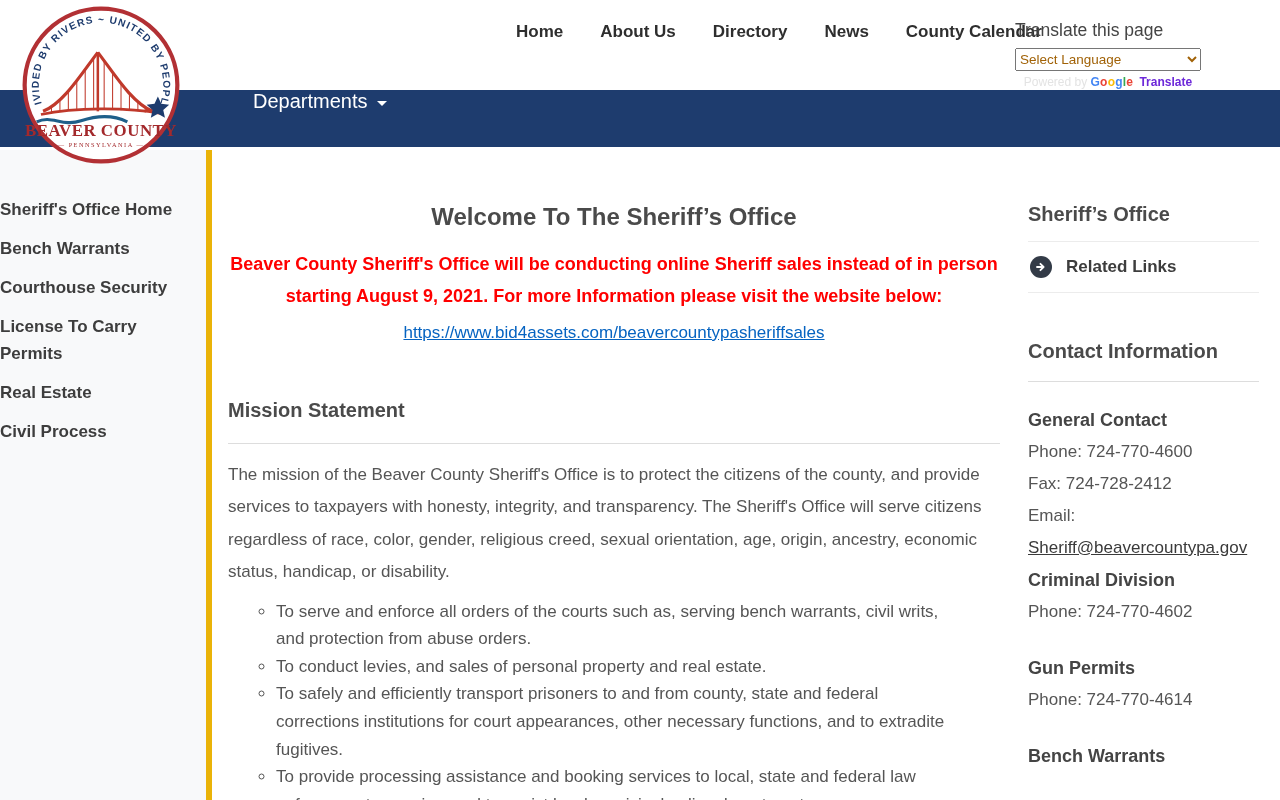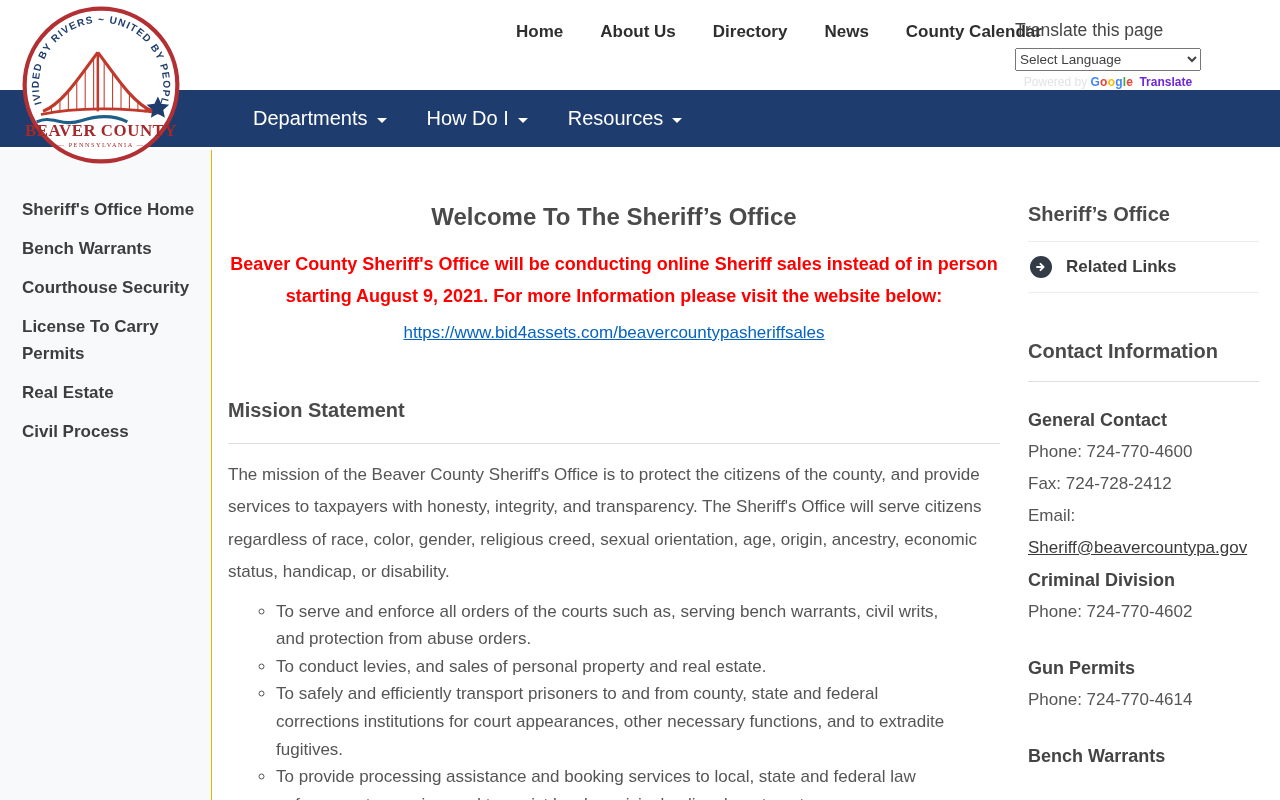--- a/index.html
+++ b/index.html
@@ -8,39 +8,39 @@
     position:relative; overflow:hidden; background:#ffffff;
     font-family:"Liberation Sans", sans-serif; color:#4a4a4a;
   }
   
   .top-header { position:absolute; top:0; left:0; width:1152px; height:90px; background:#fff; }
   .logo { position:absolute; left:22px; top:6px; width:158px; height:158px; z-index:20; cursor:pointer; }
   .top-nav { position:absolute; left:516px; top:0; height:64px; display:flex; align-items:center; gap:37px; }
   .top-nav a { font-size:17px; font-weight:700; color:#2e2e2e; text-decoration:none; white-space:nowrap; cursor:pointer; }
   .translate { position:absolute; left:1015px; top:20px; width:186px; }
   .translate-label { font-size:17.5px; color:#444; font-weight:400; }
-  .translate select { margin-top:7px; width:186px; height:23px; font-size:13.5px; font-family:"Liberation Sans",sans-serif; color:#404040; }
+  .translate select { margin-top:7px; width:186px; height:23px; font-size:13.5px; font-family:"Liberation Sans",sans-serif; color:#a16207; }
   .powered { margin-top:4px; text-align:center; font-size:12px; white-space:nowrap; }
   .powered .pb { color:#e3e3e3; }
   .powered .gword { font-weight:700; letter-spacing:.2px; }
   .powered .tword { color:#6d28d9; font-weight:700; margin-left:3px; }
   
   .main-navbar { position:absolute; top:90px; left:0; width:1280px; height:57px; background:#1e3c6e; z-index:10; }
-  .menu { position:absolute; left:253px; top:0; height:57px; display:flex; align-items:center; gap:40px; }
+  .menu { position:absolute; left:253px; top:0; height:57px; display:flex; align-items:center; gap:40px;flex-direction:column; }
   .menu-item { display:flex; align-items:center; color:#fff; font-size:20px; cursor:pointer; white-space:nowrap; }
   .caret { display:inline-block; width:0; height:0; margin-left:9px; margin-top:3px;
            border-left:5px solid transparent; border-right:5px solid transparent; border-top:5px solid #fff; }
   .search-input { position:absolute; left:957px; top:99px; width:230px; height:37px; border:1px solid #cfcfcf;
                   padding:0 10px; font-size:17px; font-family:"Liberation Sans",sans-serif; color:#333; }
   .search-input::placeholder { color:#7a7a7a; }
   .search-btn { position:absolute; left:1206px; top:99px; height:37px; background:transparent; border:none;
                 color:#fff; font-size:17px; font-family:"Liberation Sans",sans-serif; cursor:pointer; }
   
   .left-sidebar { position:absolute; left:0; top:150px; width:212px; height:650px; background:#f8f9fa;
-                  border-right:1px solid #eab308; padding:46px 16px 0 22px; }
+                  border-right:6px solid #eab308; padding:46px 16px 0 0; }
   .left-sidebar a { display:block; font-size:17px; font-weight:700; color:#3d3d3d; line-height:27px;
                     margin-bottom:12px; text-decoration:none; cursor:pointer; }
   
   .main-col { position:absolute; left:228px; top:150px; width:772px; }
   .page-title { margin-top:53px; text-align:center; font-size:24px; font-weight:700; color:#4a4a4a; }
   .notice { margin-top:17px; text-align:center; font-size:18px; font-weight:700; line-height:32px; }
   .sale-link-wrap { margin-top:11px; text-align:center; }
   .sale-link { font-size:17px; color:#0563c1; text-decoration:underline; cursor:pointer; }
   .mission-heading { margin-top:56px; font-size:20px; font-weight:700; color:#4a4a4a; }
   .rule { border:none; border-top:1px solid #ddd; margin-top:21px; }

